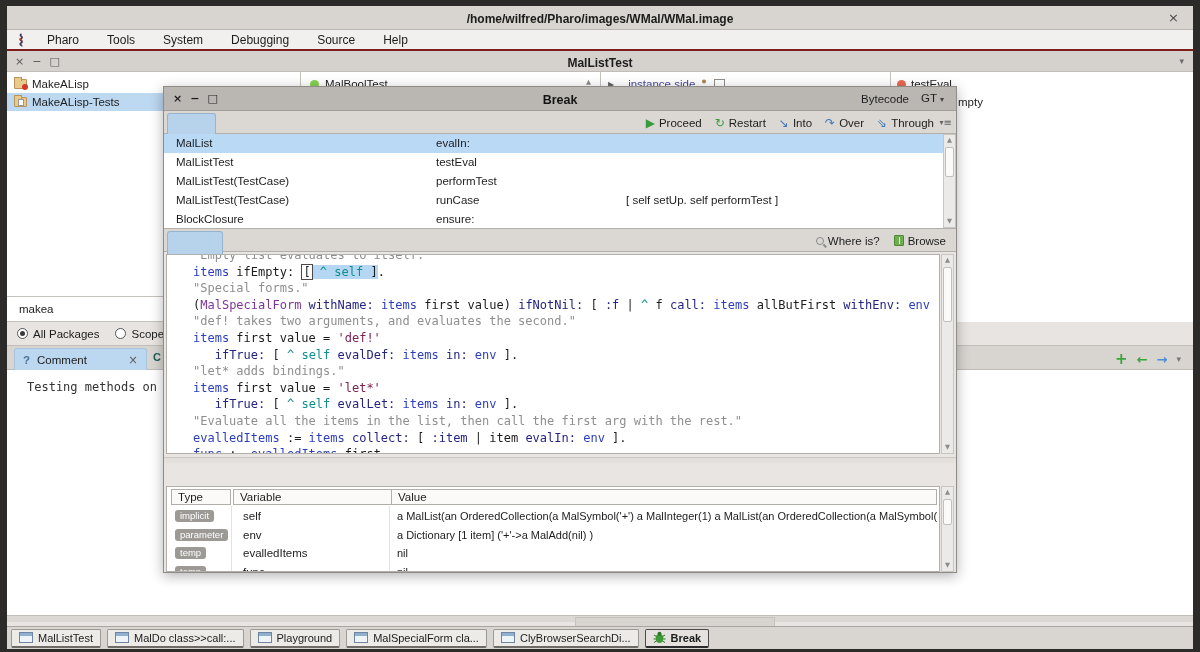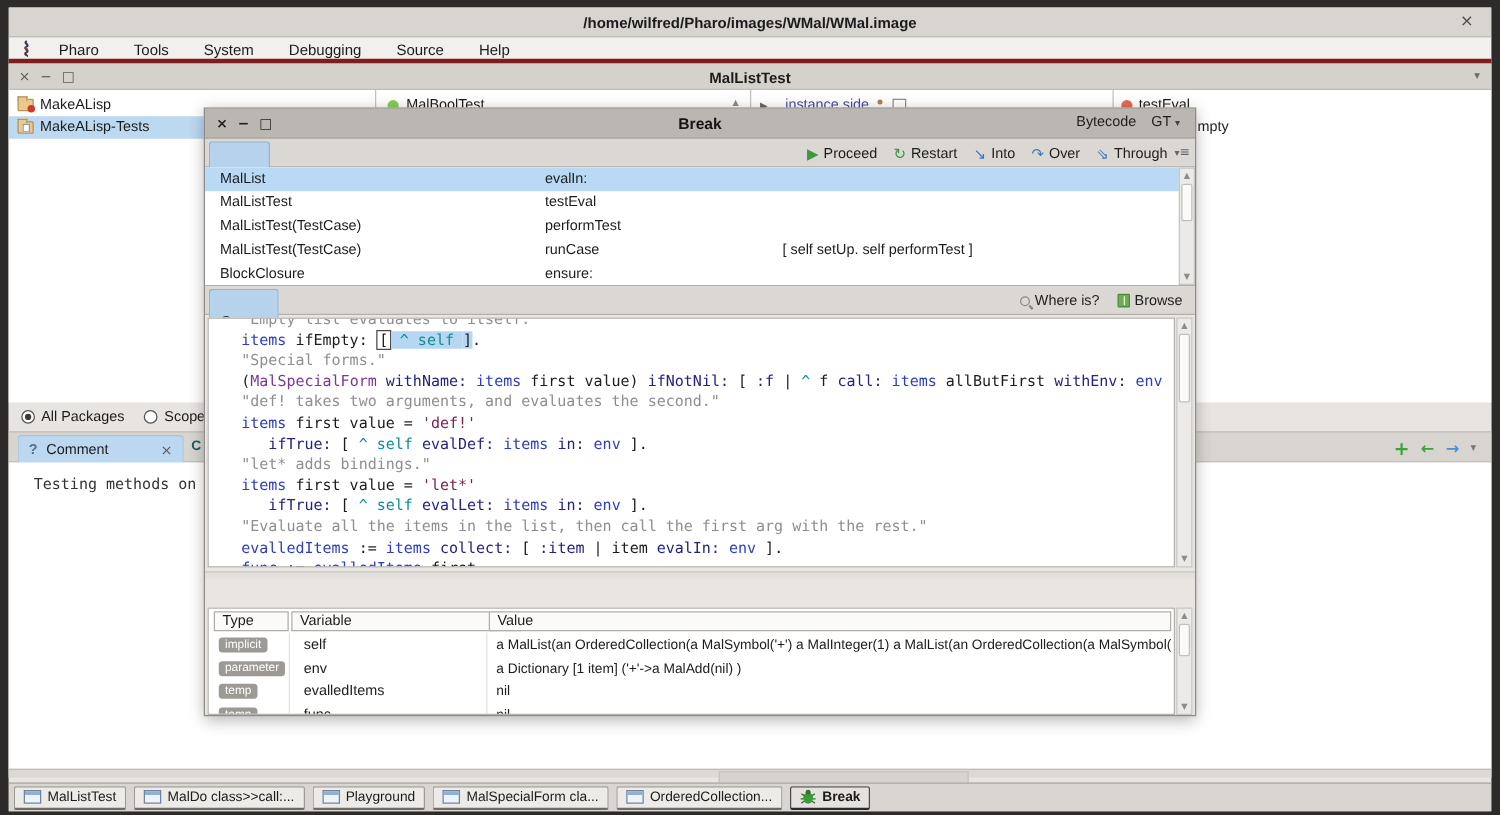--- a/index.html
+++ b/index.html
@@ -5,21 +5,21 @@
   *{margin:0;padding:0;box-sizing:border-box}
   html,body{width:1200px;height:652px;overflow:hidden}
   body{background:#2d2b29;font-family:"Liberation Sans",sans-serif;position:relative;color:#1c1c1c}
   .glyph{font-family:"DejaVu Sans",sans-serif}
 
   
   #main-window{position:absolute;left:7px;top:6px;width:1186px;height:643px;background:#e7e4e1}
   .os-titlebar{position:absolute;left:0;top:0;right:0;height:24px;background:#d8d4d0;border-bottom:1px solid #bab6b2;text-align:center;line-height:24px}
   .os-title{font-weight:bold;font-size:12px;color:#1b1b1b}
   .os-close{position:absolute;right:14px;top:0;font-size:13px;color:#4a4a4a;line-height:24px;font-family:"DejaVu Sans",sans-serif}
-  .menubar{position:absolute;left:0;top:24px;right:0;height:21px;background:#f2f0ee;border-bottom:4px solid #7f1d1d;display:flex;align-items:center}
+  .menubar{position:absolute;left:0;top:24px;right:0;height:21px;background:#f2f0ee;border-bottom:2px solid #7f1d1d;display:flex;align-items:center}
   .pharo-logo{margin:0 6px 0 9px;display:flex;align-items:center}
   .menu-items{display:flex;height:100%}
   .menu-item{padding:0 14px;font-size:12px;line-height:20px;color:#1c1c1c}
   .desktop{position:absolute;left:0;top:45px;right:0;bottom:23px;background:#e7e4e1}
 
   
   .browser{position:absolute;left:0;top:0;width:100%;height:571px;background:#e7e4e1}
   .b-title{position:absolute;left:0;top:0;right:0;height:21px;background:#d5d1cd;border-bottom:1px solid #c0bcb8;text-align:center;line-height:21px}
   .b-title .wt{font-weight:bold;font-size:12px}
   .wctrl{position:absolute;left:8px;top:0;line-height:21px;font-size:11px;color:#5a5a5a;letter-spacing:2px;font-family:"DejaVu Sans",sans-serif}
@@ -204,20 +204,21 @@
 
         <div class="meth-row" style="left:890px;top:3px">
           <span class="dot" style="background:var(--dot-red,#e96a52);margin-right:5px"></span>
           <span>testEval</span>
         </div>
         <div class="meth-row" style="left:951px;top:21px">
           <span>mpty</span>
         </div>
       </div>
 
+      <div class="b-filter">makea</div>
 
       <div class="b-radios">
         <span class="radio">
           <span class="rdot on"></span>
           <span>All Packages</span>
         </span>
         <span class="radio">
           <span class="rdot"></span>
           <span>Scoped Vie</span>
         </span>
@@ -401,21 +402,21 @@
         <div class="tb-btn">
           <span class="win-ico"></span>
           <span class="tb-label">Playground</span>
         </div>
         <div class="tb-btn">
           <span class="win-ico"></span>
           <span class="tb-label">MalSpecialForm cla...</span>
         </div>
         <div class="tb-btn">
           <span class="win-ico"></span>
-          <span class="tb-label">OrderedCollection...</span>
+          <span class="tb-label">ClyBrowserSearchDi...</span>
         </div>
         <div class="tb-btn active">
           <span class="bug-ico"><svg width="13" height="13" viewBox="0 0 13 13">
               <ellipse cx="6.5" cy="7.5" rx="4" ry="4.5" fill="#3d9b37"></ellipse>
               <circle cx="6.5" cy="2.8" r="2" fill="#2e7329"></circle>
               <g stroke="#2e7329" stroke-width="1">
                 <line x1="1" y1="4" x2="3.5" y2="5.5"></line>
                 <line x1="12" y1="4" x2="9.5" y2="5.5"></line>
                 <line x1="0.5" y1="8" x2="2.5" y2="8"></line>
                 <line x1="12.5" y1="8" x2="10.5" y2="8"></line>

